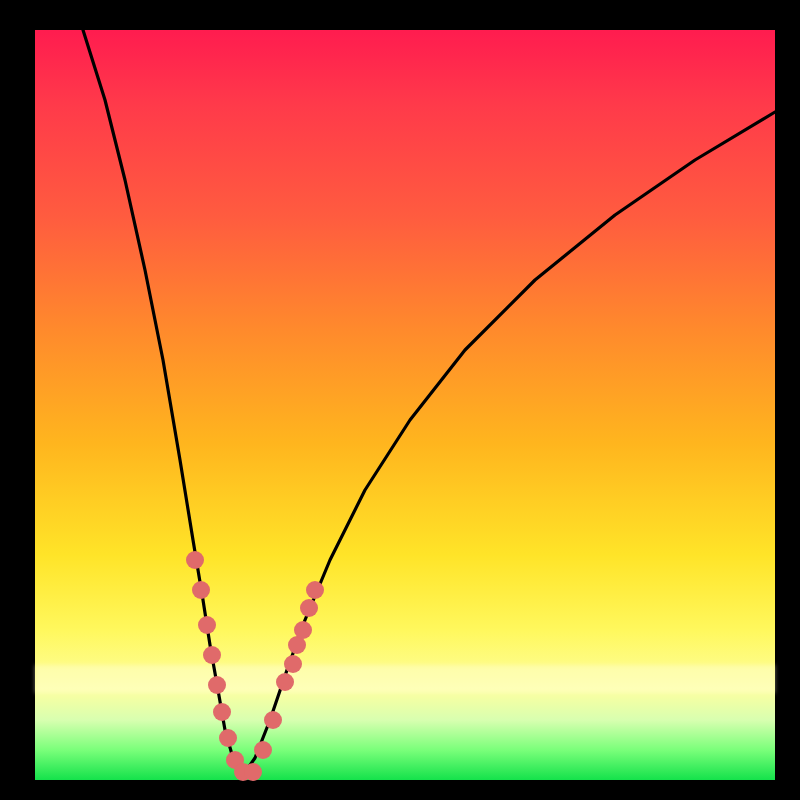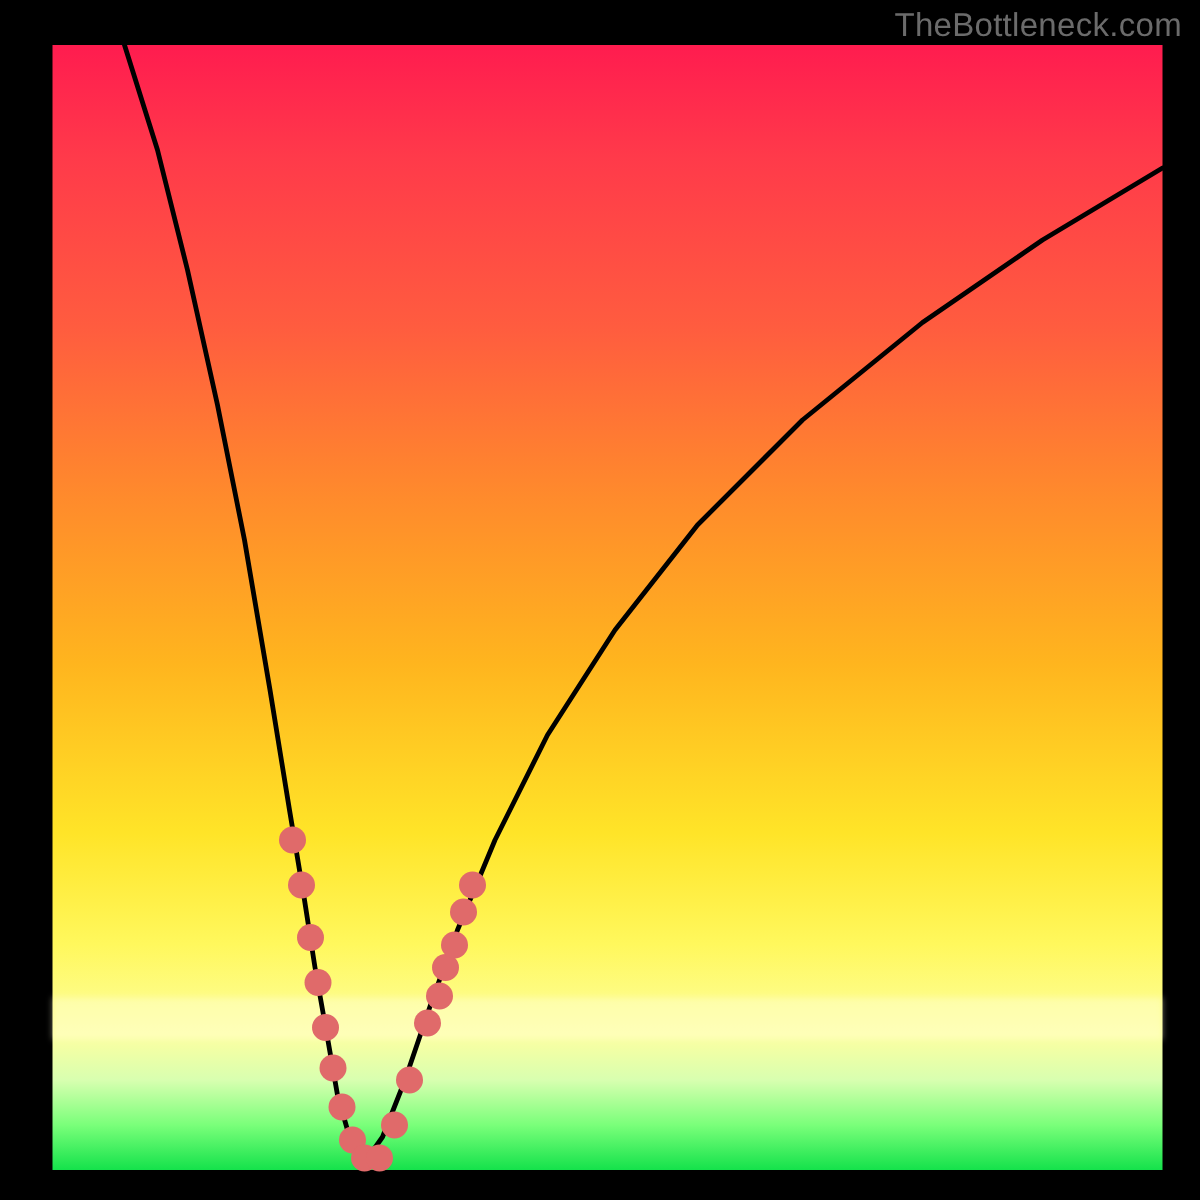--- a/index.html
+++ b/index.html
@@ -66,21 +66,20 @@
     width: 740px;
     height: 750px;
     overflow: visible;
   }
 </style>
 </head>
 <body>
 
 <div class="frame">
 
-  <div class="watermark">TheBottleneck.com</div>
 
   <div class="plot">
     <div class="whitish-band"></div>
 
     <svg class="curve" viewBox="0 0 740 750">
       <path id="curve-left" fill="none" stroke="#000" stroke-width="3.2" stroke-linecap="round" stroke-linejoin="round" d="M 48 0 L 70 70 L 90 150 L 110 240 L 128 330 L 145 430 L 158 510 L 168 570 L 175 615 L 183 660 L 190 700 L 200 735 L 208 745"></path>
       <path id="curve-right" fill="none" stroke="#000" stroke-width="3.2" stroke-linecap="round" stroke-linejoin="round" d="M 208 745 L 220 728 L 235 690 L 252 640 L 270 590 L 295 530 L 330 460 L 375 390 L 430 320 L 500 250 L 580 185 L 660 130 L 740 82"></path>
       <g id="markers">
           <circle cx="160" cy="530" r="9" fill="#e06a6a"></circle>
           <circle cx="166" cy="560" r="9" fill="#e06a6a"></circle>

